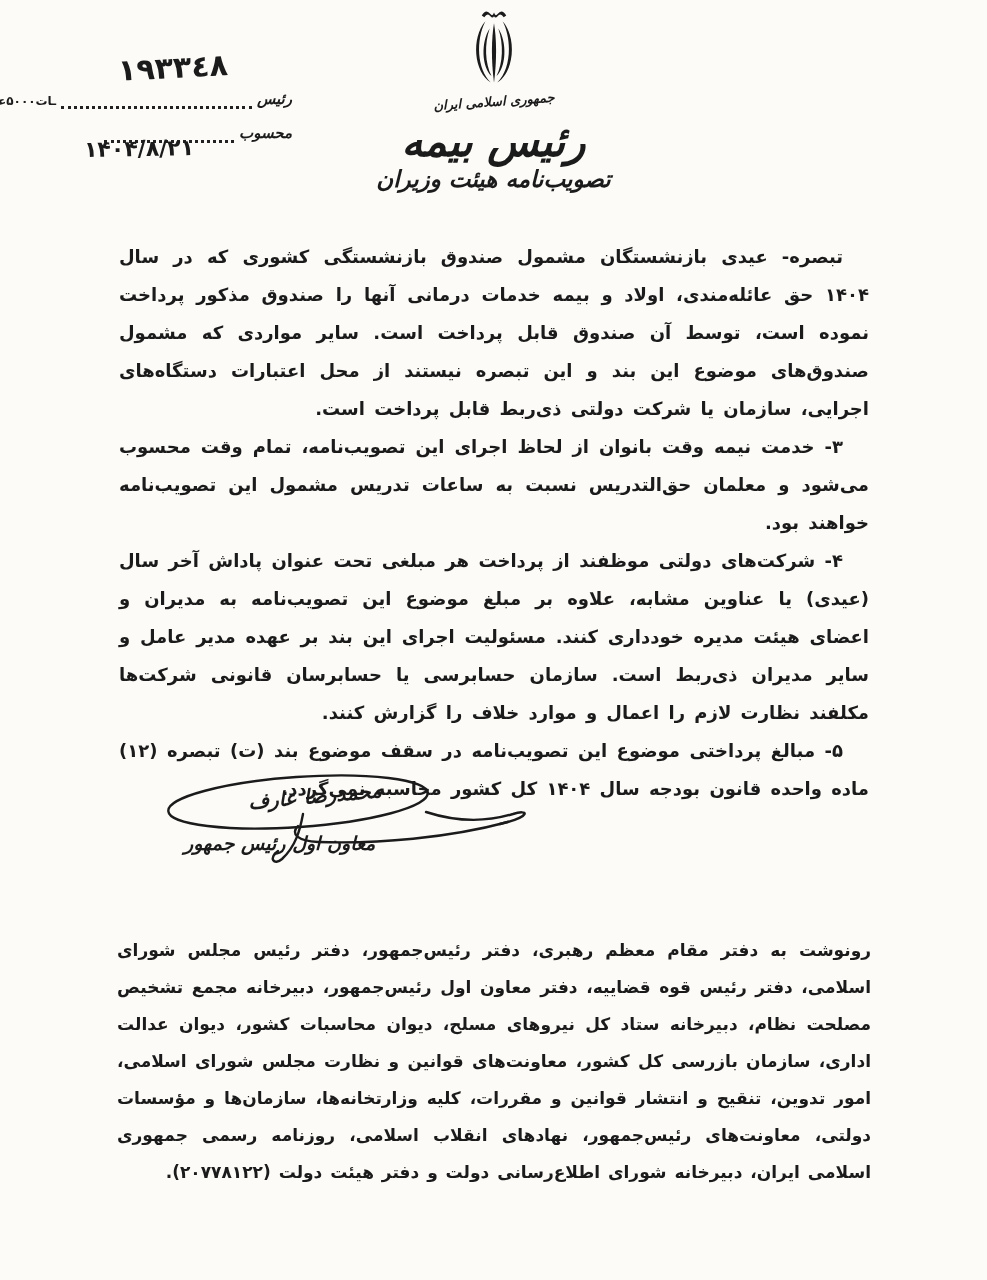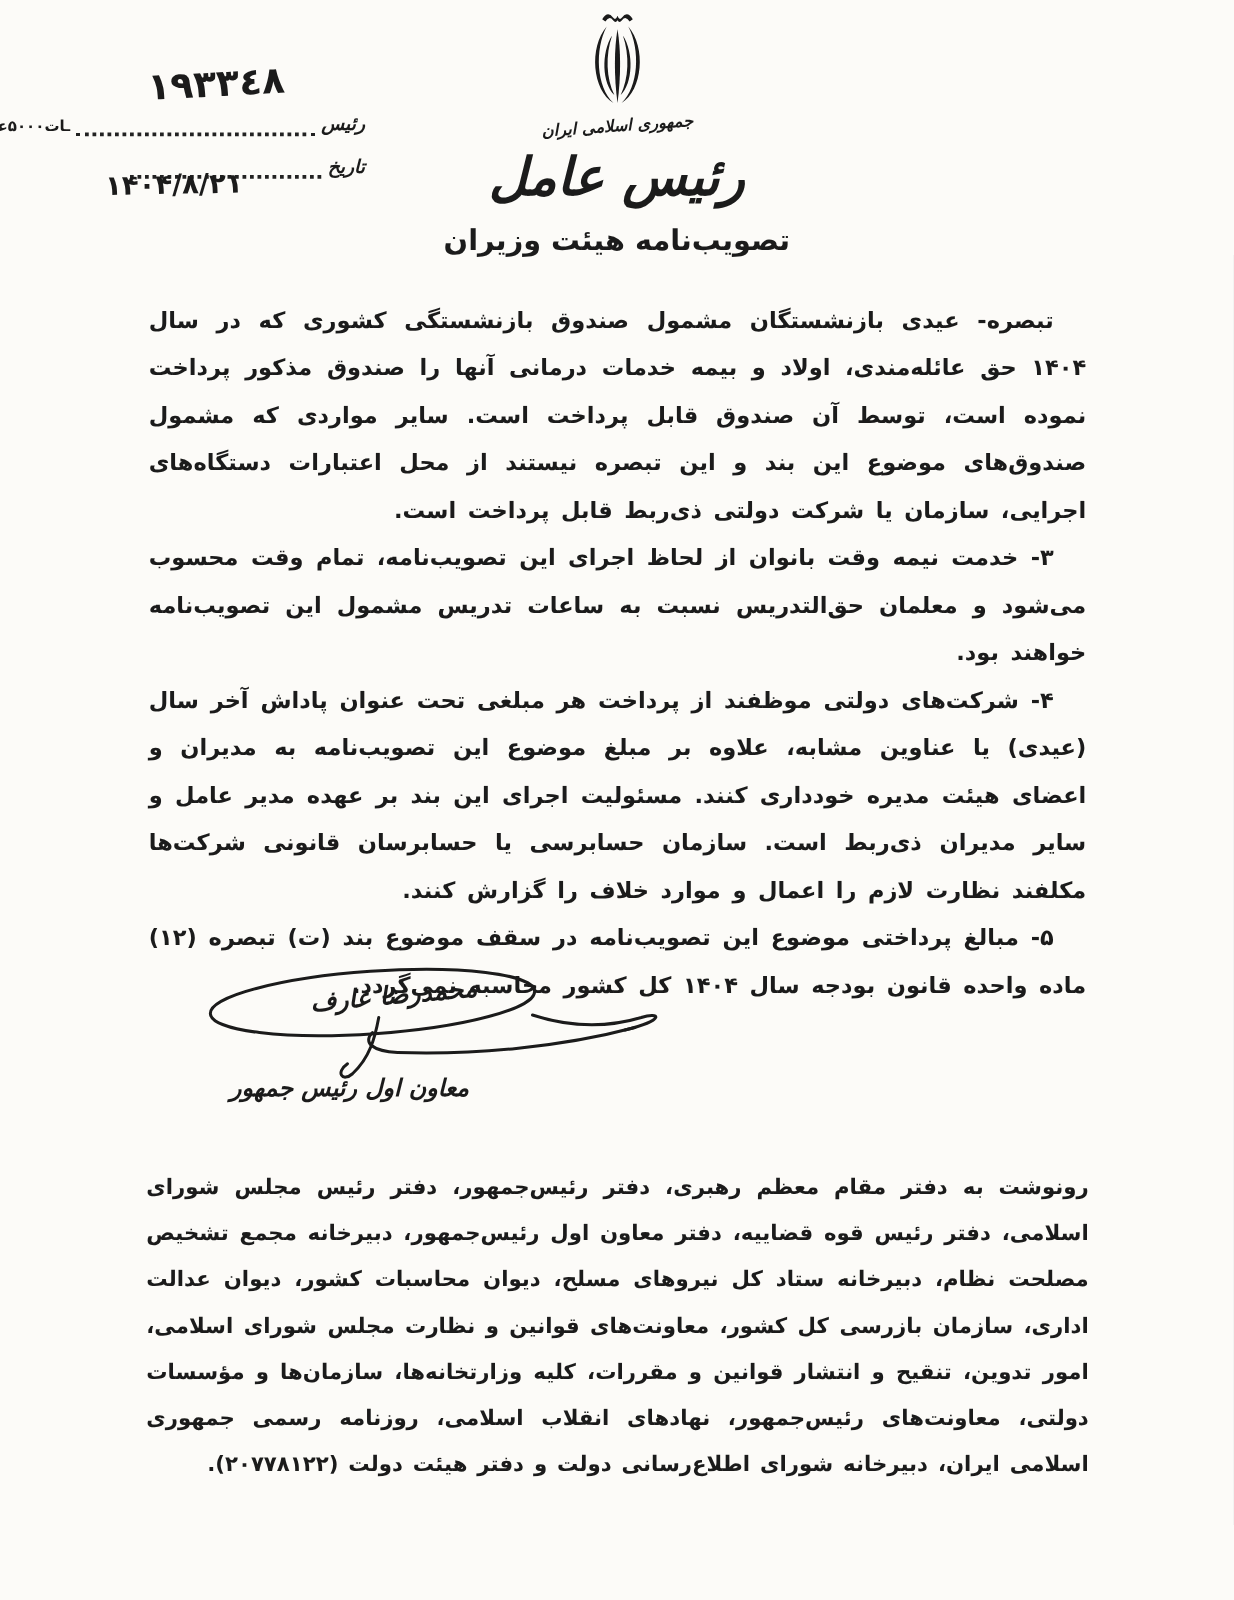--- a/index.html
+++ b/index.html
@@ -44,42 +44,42 @@
   .emblem { display:block; margin:0 auto; }
   .country {
     font-size:13px; font-weight:700; font-style:italic;
     margin-top:0px; transform:rotate(-4deg);
   }
   .office {
     font-size:42px; font-weight:700; font-style:italic;
     margin-top:8px; letter-spacing:1px;
   }
   .doctype {
-    font-size:23px; font-weight:700; 
-    margin-top:14px; letter-spacing:1px;
+    font-size:23px; font-weight:700; font-style:italic;
+    letter-spacing:1px;
   }
   
   .body-text {
     position:absolute; top:238px; right:118px; width:750px;
     direction:rtl; text-align:justify;
     font-size:18px; font-weight:700;
     line-height:38px; word-spacing:3px;margin-left:36px;
   }
   .body-text p { text-indent:26px; margin:0; }
   
   .signature { position:absolute; top:762px; left:148px; width:440px; height:120px; }
   .signature svg { position:absolute; top:0; left:0; }
   .signer-name {
     position:absolute; top:22px; left:62px; width:210px;
     text-align:center; font-size:20px; font-weight:700; font-style:italic;
     transform:rotate(-5deg); white-space:nowrap;
   }
   .signer-title {
     position:absolute; top:70px; left:36px;
-    font-size:19px; font-weight:700; font-style:italic; white-space:nowrap;margin-top:28px;
+    font-size:19px; font-weight:700; font-style:italic; white-space:nowrap;
   }
   
   .distribution {
     position:absolute; top:932px; right:116px; width:754px;
     direction:rtl; text-align:justify;
     font-size:17px; font-weight:700;
     line-height:37px; word-spacing:2px;
   }
 </style>
 </head>
@@ -88,39 +88,39 @@
 <div class="page">
 
   <div class="meta">
     <div class="serial-number">١٩٣٣٤٨</div>
     <div class="meta-row row-number">
       <span class="lbl">رئیس</span>
       <span class="dots"></span>
       <span class="note">ـات۵۰۰۰عهـ</span>
     </div>
     <div class="meta-row row-date">
-      <span class="lbl">تاریخ</span>
+      <span class="lbl">محسوب</span>
       <span class="dots"></span>
     </div>
     <div class="date-value">۱۴۰۴/۸/۲۱</div>
   </div>
 
   <div class="letterhead">
     <svg class="emblem" width="72" height="88" viewBox="0 0 100 122" aria-hidden="true">
       <g fill="#1b1b1b">
         <path d="M33 13 Q39 3 45 11 Q48 15 50 9 Q52 15 55 11 Q61 3 67 13 L63.5 15.5 Q59 8.5 55 14 Q52 18 50 14 Q48 18 45 14 Q41 8.5 36.5 15.5 Z"></path>
         <path d="M50 24 C46.3 46 46 76 50 106 C54 76 53.7 46 50 24 Z"></path>
         <path d="M46.5 97 C33 85 31.5 50 44 31 C36.5 53 37.5 79 46.5 97 Z"></path>
         <path d="M45.5 106 C22 92 18 44 38 21 C24.5 47 26.5 88 45.5 106 Z"></path>
         <path d="M53.5 97 C67 85 68.5 50 56 31 C63.5 53 62.5 79 53.5 97 Z"></path>
         <path d="M54.5 106 C78 92 82 44 62 21 C75.5 47 73.5 88 54.5 106 Z"></path>
       </g>
     </svg>
     <div class="country">جمهوری اسلامی ایران</div>
-    <div class="office">رئیس عامل</div>
+    <div class="office">رئیس بیمه</div>
     <div class="doctype">تصویب‌نامه هیئت وزیران</div>
   </div>
 
   <div class="body-text">
     <p>تبصره- عیدی بازنشستگان مشمول صندوق بازنشستگی کشوری که در سال ۱۴۰۴ حق عائله‌مندی، اولاد و بیمه خدمات درمانی آنها را صندوق مذکور پرداخت نموده است، توسط آن صندوق قابل پرداخت است. سایر مواردی که مشمول صندوق‌های موضوع این بند و این تبصره نیستند از محل اعتبارات دستگاه‌های اجرایی، سازمان یا شرکت دولتی ذی‌ربط قابل پرداخت است.</p>
     <p>۳- خدمت نیمه وقت بانوان از لحاظ اجرای این تصویب‌نامه، تمام وقت محسوب می‌شود و معلمان حق‌التدریس نسبت به ساعات تدریس مشمول این تصویب‌نامه خواهند بود.</p>
     <p>۴- شرکت‌های دولتی موظفند از پرداخت هر مبلغی تحت عنوان پاداش آخر سال (عیدی) یا عناوین مشابه، علاوه بر مبلغ موضوع این تصویب‌نامه به مدیران و اعضای هیئت مدیره خودداری کنند. مسئولیت اجرای این بند بر عهده مدیر عامل و سایر مدیران ذی‌ربط است. سازمان حسابرسی یا حسابرسان قانونی شرکت‌ها مکلفند نظارت لازم را اعمال و موارد خلاف را گزارش کنند.</p>
     <p>۵- مبالغ پرداختی موضوع این تصویب‌نامه در سقف موضوع بند (ت) تبصره (۱۲) ماده واحده قانون بودجه سال ۱۴۰۴ کل کشور محاسبه نمی‌گردد.</p>
   </div>
 

